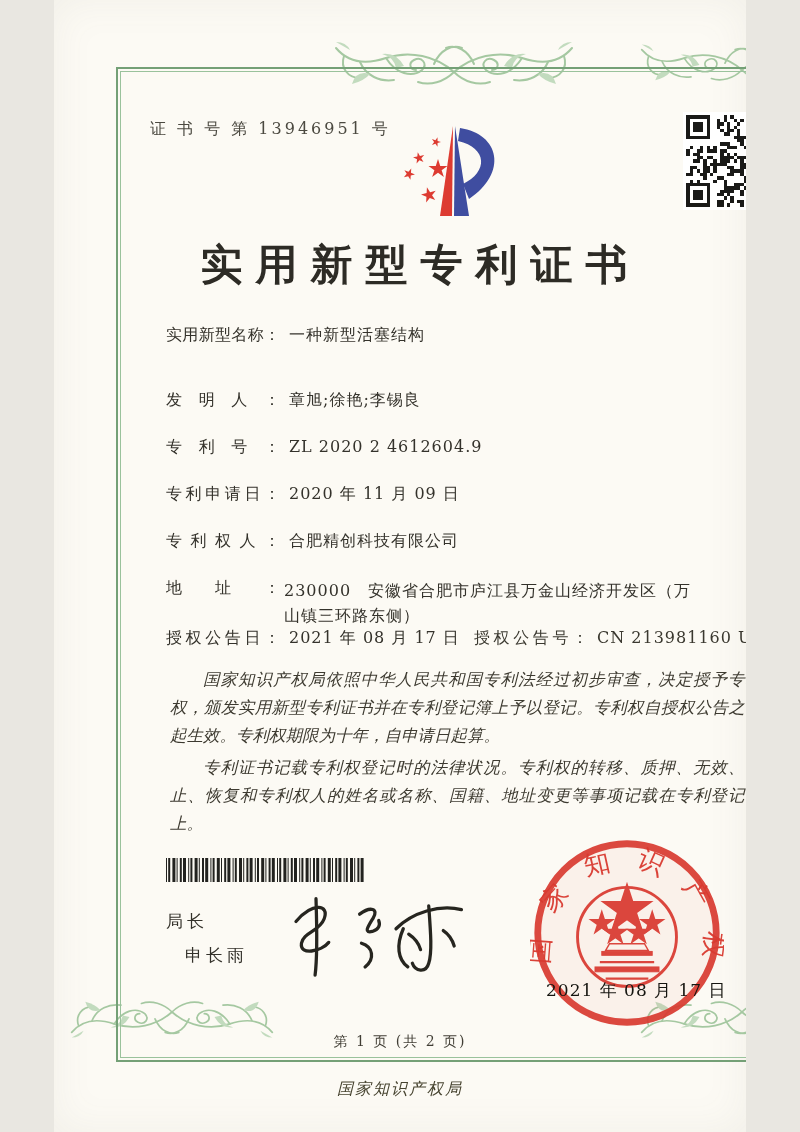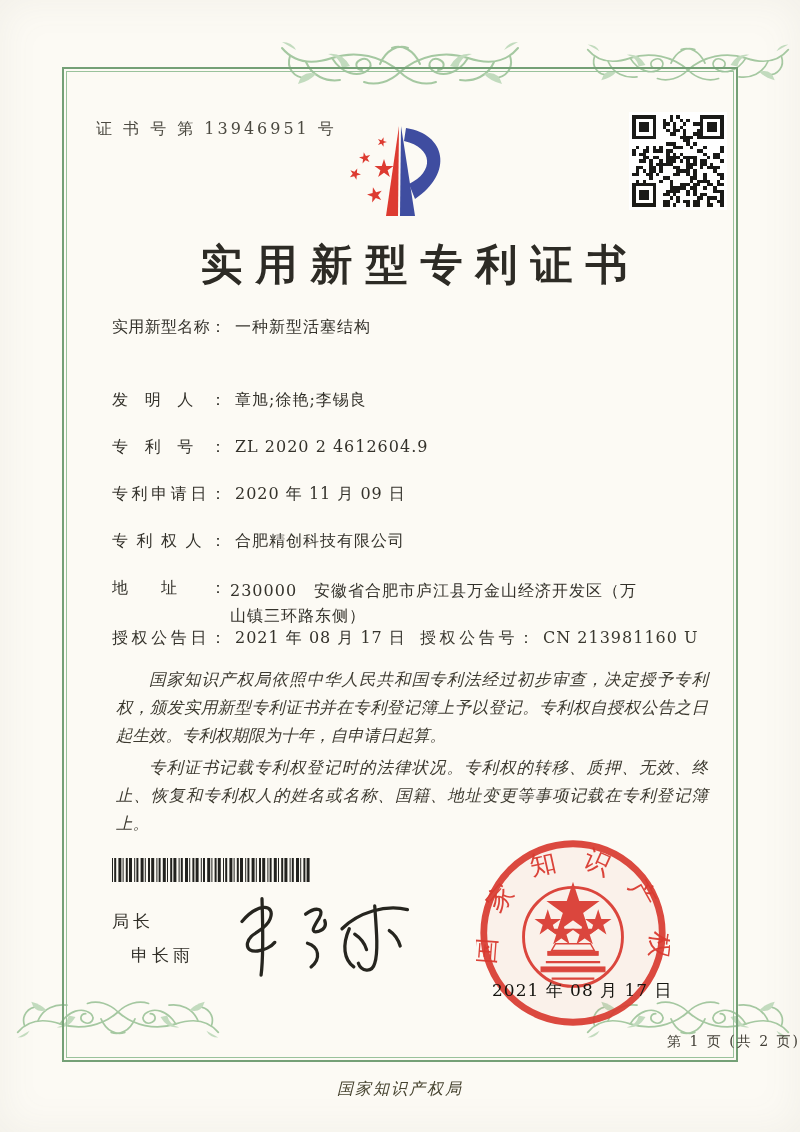--- a/index.html
+++ b/index.html
@@ -1,17 +1,17 @@
 <!DOCTYPE html>
 <html><head>
 <meta charset="utf-8">
 <style>
   html,body{margin:0;padding:0;background:#e9e7e1;}
   .page{
-    position:relative;width:800px;height:1132px;margin:0 auto;
+    position:relative;width:692px;height:1132px;margin:0 auto;
     background:#fcfaf4;overflow:hidden;
     font-family:"DejaVu Serif","Liberation Serif",serif;
     color:#3a382f;
     box-shadow:inset 0 0 40px rgba(120,115,100,0.08);
   }
   
   .frame{position:absolute;left:62px;top:67px;width:672px;height:991px;
     border:2.5px solid #74a076;pointer-events:none;}
   .frame::before{content:"";position:absolute;inset:2px;border:1px solid #9ac29c;}
   .ornaments{position:absolute;left:0;top:0;width:800px;height:1132px;pointer-events:none;}
@@ -20,35 +20,35 @@
   .logo{position:absolute;left:333px;top:110px;width:140px;height:118px;}
   .qr{position:absolute;left:629px;top:112px;width:98px;height:98px;}
   .title{position:absolute;left:0;top:237px;width:100%;text-align:center;
     font-size:42px;font-weight:600;letter-spacing:13px;text-indent:13px;color:#2d2b25;padding-left:14px;}
 
   .frow{position:absolute;left:112px;font-size:16px;color:#34322b;white-space:nowrap;}
   .flabel{display:inline-block;width:114px;text-align:justify;text-align-last:justify;vertical-align:top;}
   .fval{margin-left:9px;letter-spacing:1px;}
   .fval-wrap{display:inline-block;width:424px;white-space:normal;vertical-align:top;
     margin-left:4px;letter-spacing:1px;line-height:25px;}
-  .row-name{top:317px}.row-inv{top:390px}.row-pno{top:437px}.row-fdate{top:484px}
+  .row-name{top:325px}.row-inv{top:390px}.row-pno{top:437px}.row-fdate{top:484px}
   .row-patentee{top:531px}.row-addr{top:578px}.row-grant{top:628px}
   .grant-no{position:absolute;left:420px;top:628px;font-size:16px;white-space:nowrap;}
 
   .paras{position:absolute;left:112px;top:662px;width:600px;font-size:16.5px;
     line-height:28px;text-align:justify;color:#3d3a30;font-style:italic;}
   .paras p{margin:4px;text-indent:2em;}
 
   .barcode{position:absolute;left:112px;top:858px;width:200px;height:24px;}
   .sig-title{position:absolute;left:112px;top:910px;font-size:17px;letter-spacing:4px;color:#33312a;}
   .sig-name{position:absolute;left:112px;top:944px;font-size:17px;letter-spacing:4px;color:#33312a;margin-left:19px;}
   .signature{position:absolute;left:222px;top:886px;width:200px;height:100px;}
   .seal{position:absolute;left:476px;top:836px;width:194px;height:194px;}
   .seal-date{position:absolute;left:492px;top:979px;font-size:17px;letter-spacing:1px;color:#151510;z-index:3;}
-  .page-info{position:absolute;left:0;top:1033px;width:100%;text-align:right;
+  .page-info{position:absolute;left:0;top:1033px;width:100%;text-align:center;
     font-size:14px;letter-spacing:2px;color:#413e35;}
   .back-note{position:absolute;left:0;top:1079px;width:100%;text-align:center;
     font-size:16px;font-style:italic;letter-spacing:2px;color:#46432f;}
 </style>
 </head>
 <body>
 
 <div class="page">
 
   <svg class="ornaments" viewBox="0 0 800 1132">

